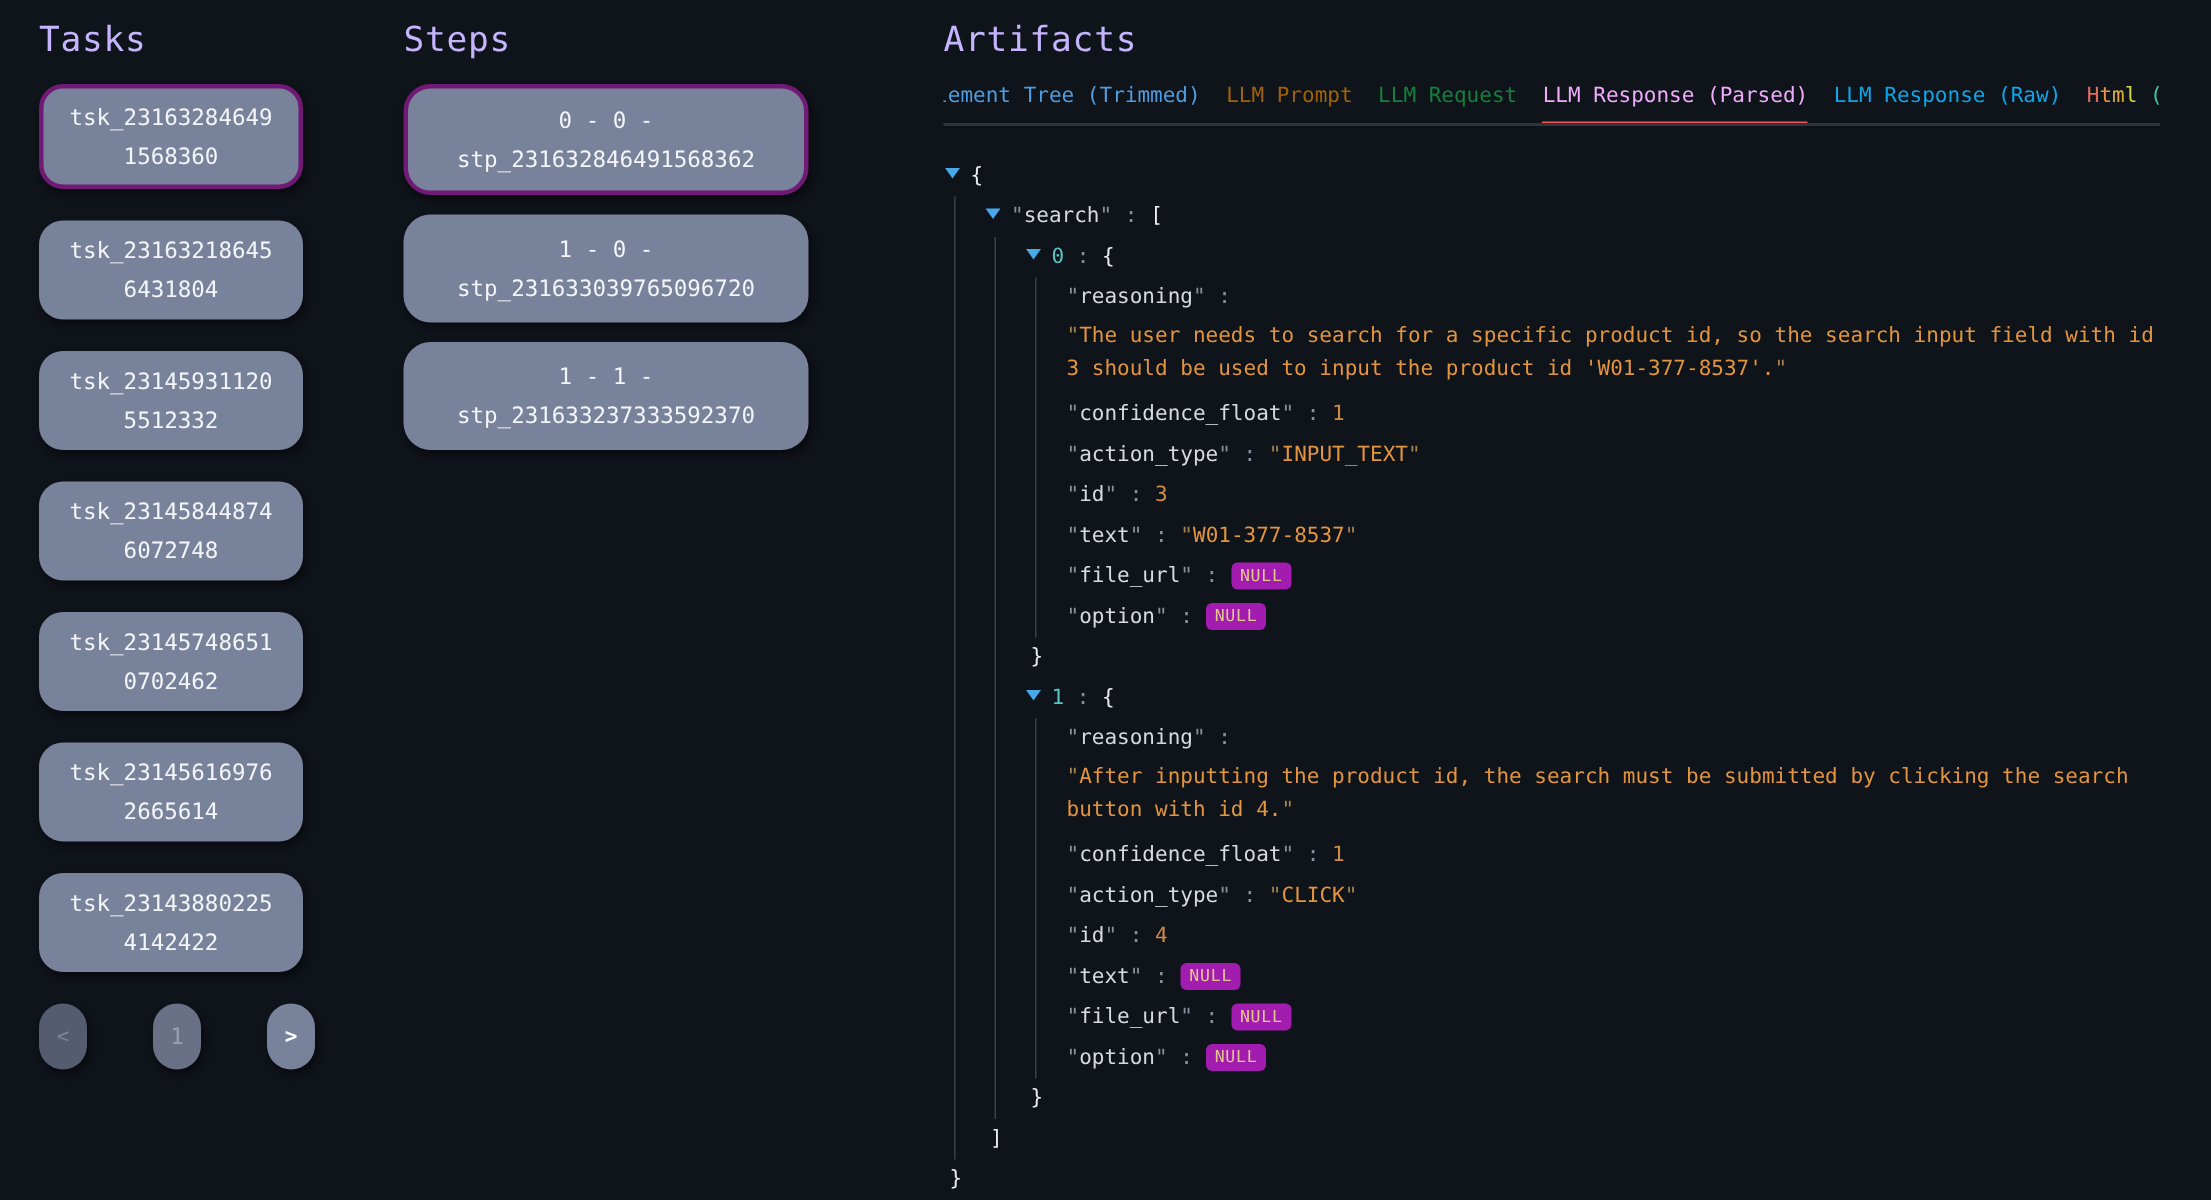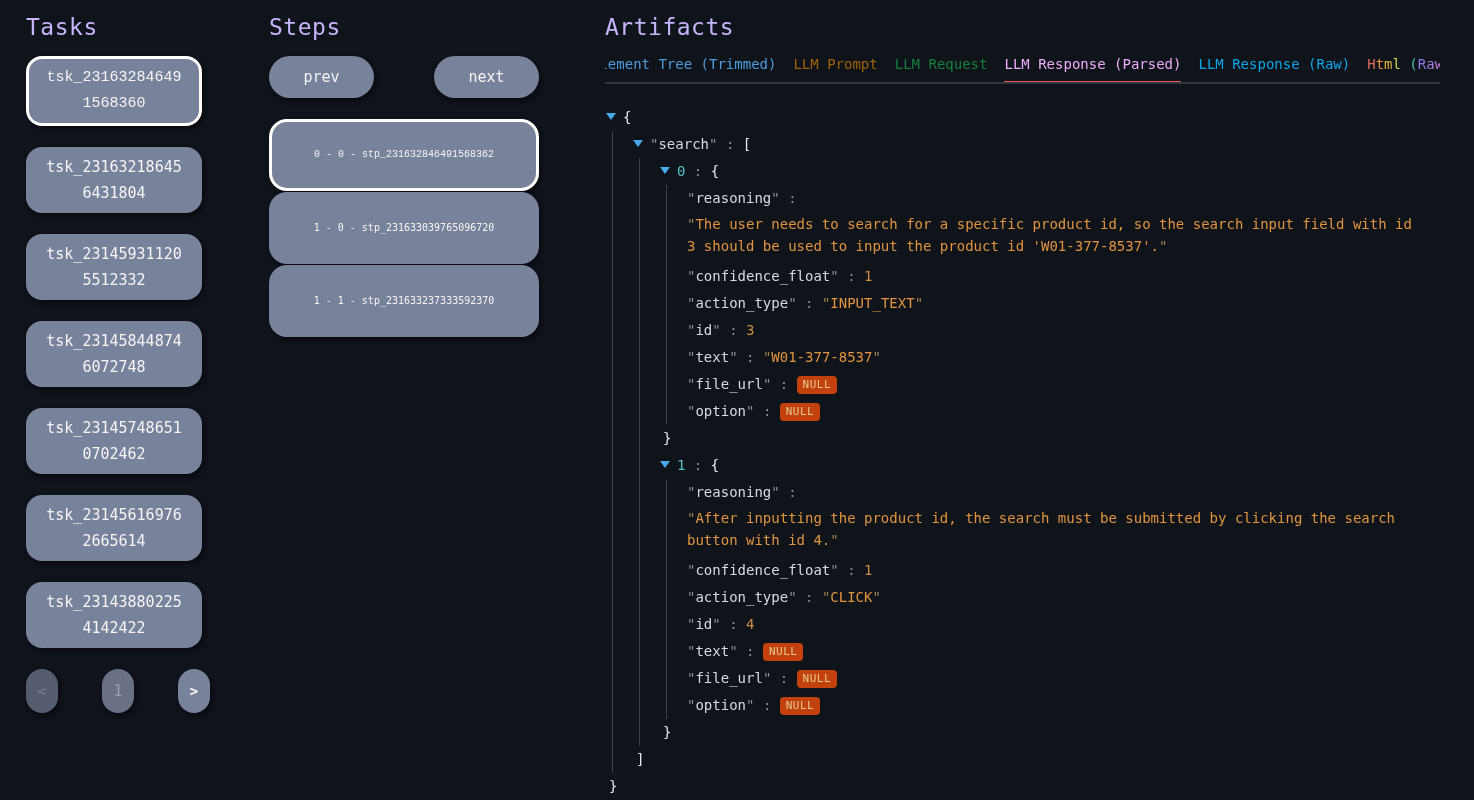--- a/index.html
+++ b/index.html
@@ -17,21 +17,21 @@
   }
 
   
   .btn {
     display: flex; align-items: center; justify-content: center;
     background: #78829b; color: #f3f5f8; border: none;
     font-family: "DejaVu Sans Mono", monospace;
     box-shadow: 2px 3px 5px rgba(0,0,0,0.45);
     cursor: pointer; text-align: center;
   }
-  .btn.selected { border: 3px solid #ffffff; font-family: Liberation Mono, monospace; }
+  .btn.selected { border: 3px solid #701a75; }
 
   
   .tasks-col { width: 176px; flex-shrink: 0; }
   .task-btn {
     width: 176px; min-height: 66px; border-radius: 16px;
     font-size: 15px; line-height: 26px; margin-bottom: 21px;
     padding: 6px 17px; word-break: break-all;
   }
   .pagination { display: flex; justify-content: space-between; width: 184px; margin-top: 4px; }
   .pg {
@@ -42,26 +42,26 @@
   .pg.dim    { background: #555c70; color: #7e8498; }
   .pg.num    { background: #6a7187; color: #9aa1b4; font-size: 15px; }
   .pg.bright { background: #78829b; color: #ffffff; font-weight: bold; }
 
   
   .steps-col { width: 270px; flex-shrink: 0; margin-left: 67px; }
   .prevnext-row { display: flex; justify-content: space-between; margin-bottom: 21px; }
   .nav-btn { width: 105px; height: 42px; border-radius: 21px; font-size: 15px; }
   .step-btn {
     width: 270px; min-height: 72px; border-radius: 18px;
-    font-size: 10px; line-height: 26px; margin-bottom: 1px;
+    font-size: 15px; line-height: 26px; margin-bottom: 13px;
     padding: 8px 9px; white-space: normal;
   }
 
   
-  .artifacts-col { flex: 1; margin-left: 66px; padding-right: 34px; min-width: 0; }
+  .artifacts-col { flex: 1; margin-left: 90px; padding-right: 34px; min-width: 0; }
   .tabstrip {
     display: flex; gap: 17px; align-items: flex-end;
     border-bottom: 2px solid #2f343e;
     overflow: hidden; white-space: nowrap; margin-bottom: 20px;
   }
   .tab {
     font-size: 14px; padding-bottom: 9px; cursor: pointer;
     border-bottom: 3px solid transparent; margin-bottom: -2px;
     flex-shrink: 0;
   }
@@ -83,21 +83,21 @@
   .qt, .colon { color: #8a909b; }
   .idx { color: #58c4c6; }
   .sv { color: #e2943e; }
   .svq { color: #a3834e; }
   .nv { color: #ce8c45; }
   .sblock {
     white-space: normal; line-height: 22px; color: #e2943e;
     margin: 1px 0 6px 0; max-width: 735px; word-wrap: break-word;
   }
   .null-badge {
-    display: inline-block; background: #c2410c; color: #e3c88e;
+    display: inline-block; background: #a21caf; color: #e3c88e;
     font-size: 11px; line-height: 15px; padding: 1px 6px 2px;
     border-radius: 4px; vertical-align: 1px; letter-spacing: 0.5px;
   }
 </style>
 </head>
 <body>
 
 <div class="app">
 
   <aside class="tasks-col">
@@ -113,24 +113,20 @@
       </div>
     <div class="pagination">
       <button class="pg dim">&lt;</button>
       <button class="pg num">1</button>
       <button class="pg bright">&gt;</button>
     </div>
   </aside>
 
   <aside class="steps-col">
     <h1 class="panel-heading">Steps</h1>
-    <div class="prevnext-row">
-      <button class="btn nav-btn">prev</button>
-      <button class="btn nav-btn">next</button>
-    </div>
     <div id="step-list">
         <button class="btn step-btn selected">0 - 0 - stp_231632846491568362</button>
         <button class="btn step-btn">1 - 0 - stp_231633039765096720</button>
         <button class="btn step-btn">1 - 1 - stp_231633237333592370</button>
       </div>
   </aside>
 
   <main class="artifacts-col">
     <h1 class="panel-heading">Artifacts</h1>
     <div class="tabstrip" id="tabstrip">

